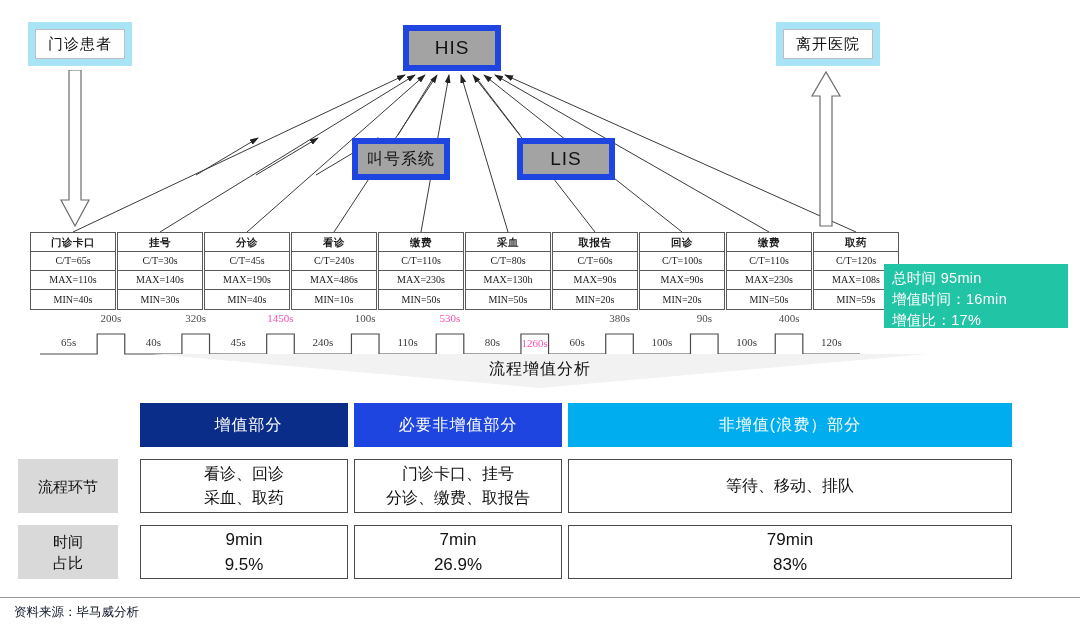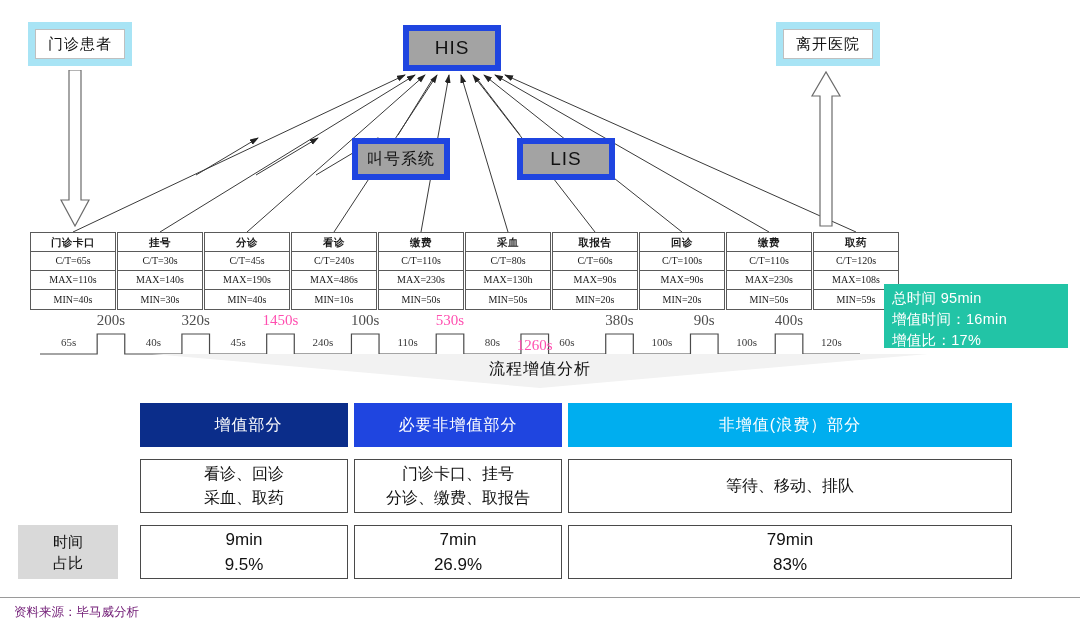--- a/index.html
+++ b/index.html
@@ -78,21 +78,21 @@
   .xicon{
     position:absolute;
     top:265px;
     width:18px;height:14px;
   }
 
   
   #timeline{position:absolute;left:0;top:312px;width:1080px;height:50px;}
   .tl-wait{
     position:absolute;
-    font-size:15px;
+    font-size:11px;
     color:#4d4d4d;
     white-space:nowrap;
     font-family:"Liberation Serif","DejaVu Serif",serif;
   }
   .tl-wait.hot{color:#FF4FB0;}
   .tl-proc{
     position:absolute;
     font-size:11px;
     color:#3a3a3a;
     white-space:nowrap;
@@ -104,21 +104,20 @@
     position:absolute;
     left:884px;top:264px;
     width:184px;height:64px;
     background:#22C4A6;
     color:#ffffff;
     font-size:14.5px;
     line-height:21px;
     padding:4px 0 0 8px;
     box-sizing:border-box;
     letter-spacing:.3px;
-    margin-top:20px;
   }
 
   
   #chevwrap{position:absolute;left:152px;top:354px;width:776px;height:34px;}
   #chevlabel{
     position:absolute;left:0;top:354px;width:1080px;height:30px;
     display:flex;align-items:center;justify-content:center;
     font-size:16px;color:#111;letter-spacing:1px;
     pointer-events:none;
   }
@@ -150,21 +149,21 @@
     color:#111;
     box-sizing:border-box;
     white-space:pre-line;
   }
   .cell.num{font-size:17px;line-height:25px;}
 
   
   #footrule{position:absolute;left:0;top:597px;width:1080px;height:1px;background:#9a9a9a;}
   #source{
     position:absolute;left:14px;top:604px;
-    font-size:12.5px;color:#701a75;
+    font-size:12.5px;color:#0f172a;
   }
 </style>
 </head>
 <body>
 
 <div id="stage">
 
   <svg id="wires" viewBox="0 0 1080 633">
     <defs>
       <marker id="ah" markerWidth="9" markerHeight="9" refX="8" refY="3" orient="auto" markerUnits="strokeWidth">
@@ -344,21 +343,21 @@
   <svg id="tlwave" style="position:absolute;left:0;top:326px;width:1080px;height:34px;" viewBox="0 0 1080 34">
       <path d="M40,28 L97.16346153846155,28 L97.16346153846155,8 L124.75961538461539,8 L124.75961538461539,28 L181.92307692307693,28 L181.92307692307693,8 L209.51923076923077,8 L209.51923076923077,28 L266.6826923076923,28 L266.6826923076923,8 L294.2788461538462,8 L294.2788461538462,28 L351.44230769230774,28 L351.44230769230774,8 L379.0384615384616,8 L379.0384615384616,28 L436.20192307692315,28 L436.20192307692315,8 L463.798076923077,8 L463.798076923077,28 L520.9615384615386,28 L520.9615384615386,8 L548.5576923076924,8 L548.5576923076924,28 L605.7211538461539,28 L605.7211538461539,8 L633.3173076923077,8 L633.3173076923077,28 L690.4807692307693,28 L690.4807692307693,8 L718.0769230769231,8 L718.0769230769231,28 L775.2403846153846,28 L775.2403846153846,8 L802.8365384615385,8 L802.8365384615385,28 L860,28 " fill="none" stroke="#4a4a4a" stroke-width="1.2"></path>
     </svg>
   <div id="timeline">
       <div class="tl-proc" style="left: 50.5817px; top: 24px; width: 36px; text-align: center;">65s</div>
       <div class="tl-proc" style="left: 135.341px; top: 24px; width: 36px; text-align: center;">40s</div>
       <div class="tl-proc" style="left: 220.101px; top: 24px; width: 36px; text-align: center;">45s</div>
       <div class="tl-proc" style="left: 304.861px; top: 24px; width: 36px; text-align: center;">240s</div>
       <div class="tl-proc" style="left: 389.62px; top: 24px; width: 36px; text-align: center;">110s</div>
       <div class="tl-proc" style="left: 474.38px; top: 24px; width: 36px; text-align: center;">80s</div>
-      <div class="tl-proc" style="left: 559.139px; top: 24px; width: 36px; ">60s</div>
+      <div class="tl-proc" style="left: 559.139px; top: 24px; width: 36px; text-align: center;">60s</div>
       <div class="tl-proc" style="left: 643.899px; top: 24px; width: 36px; text-align: center;">100s</div>
       <div class="tl-proc" style="left: 728.659px; top: 24px; width: 36px; text-align: center;">100s</div>
       <div class="tl-proc" style="left: 813.418px; top: 24px; width: 36px; text-align: center;">120s</div>
       <div class="tl-wait" style="left: 90.9615px; top: 0px; width: 40px; text-align: center;">200s</div>
       <div class="tl-wait" style="left: 175.721px; top: 0px; width: 40px; text-align: center;">320s</div>
       <div class="tl-wait hot" style="color: rgb(255, 79, 176); left: 260.481px; top: 0px; width: 40px; text-align: center;">1450s</div>
       <div class="tl-wait" style="left: 345.24px; top: 0px; width: 40px; text-align: center;">100s</div>
       <div class="tl-wait hot" style="color: rgb(255, 79, 176); left: 430px; top: 0px; width: 40px; text-align: center;">530s</div>
       <div class="tl-wait hot" style="color: rgb(255, 79, 176); left: 514.76px; top: 0px; width: 40px; text-align: center; margin-top: 25px;">1260s</div>
       <div class="tl-wait" style="left: 599.519px; top: 0px; width: 40px; text-align: center;">380s</div>
@@ -382,20 +381,23 @@
     <div class="hdr" style="left: 122px; width: 208px; background: rgb(11, 45, 138); padding-left: 9px;">
         <span>增值部分</span>
       </div>
     <div class="hdr" style="left: 336px; width: 208px; background: rgb(31, 69, 224);">
         <span>必要非增值部分</span>
       </div>
     <div class="hdr" style="left: 550px; width: 444px; background: rgb(0, 174, 239);">
         <span>非增值(浪费）部分</span>
       </div>
 
+    <div class="rowlabel" style="top:56px;height:54px;">
+        <span>流程环节</span>
+      </div>
     <div class="rowlabel" style="top:122px;height:54px;white-space:pre-line;"><span>时间
 占比</span></div>
 
     <div class="cell" style="left:122px;top:56px;width:208px;height:54px;"><span>看诊、回诊
 采血、取药</span></div>
     <div class="cell" style="left:336px;top:56px;width:208px;height:54px;"><span>门诊卡口、挂号
 分诊、缴费、取报告</span></div>
     <div class="cell" style="left:550px;top:56px;width:444px;height:54px;"><span>等待、移动、排队</span></div>
 
     <div class="cell num" style="left:122px;top:122px;width:208px;height:54px;"><span>9min

